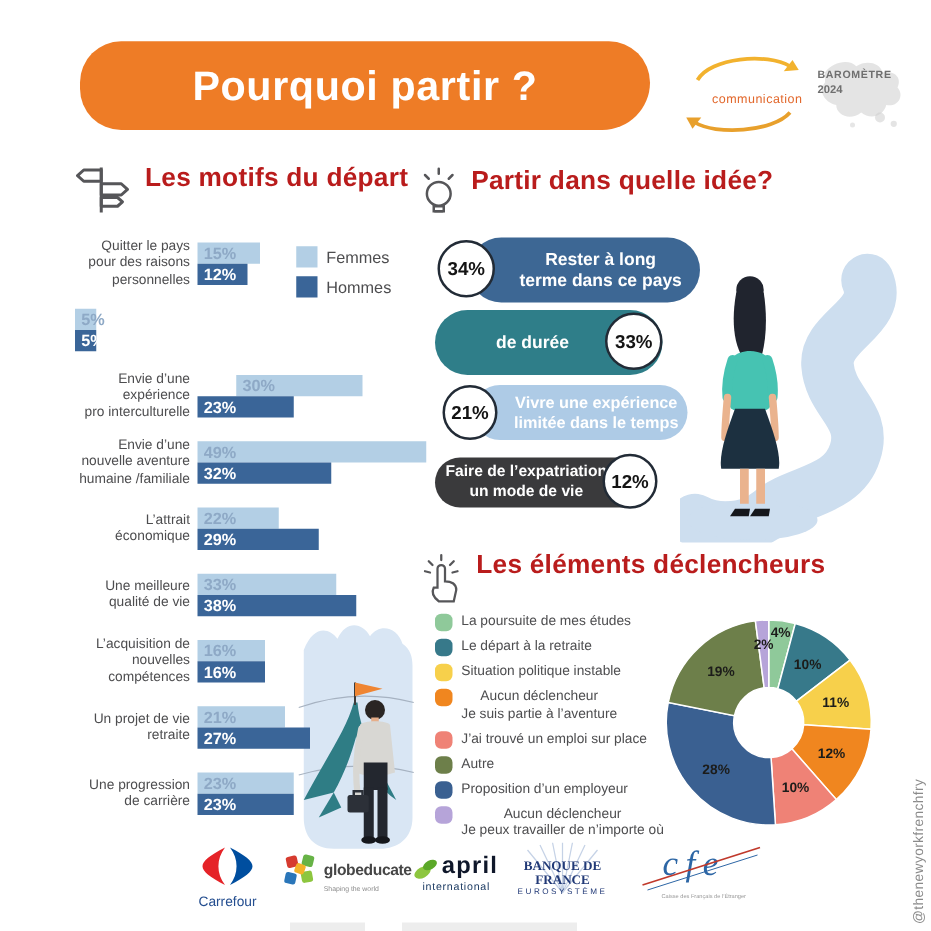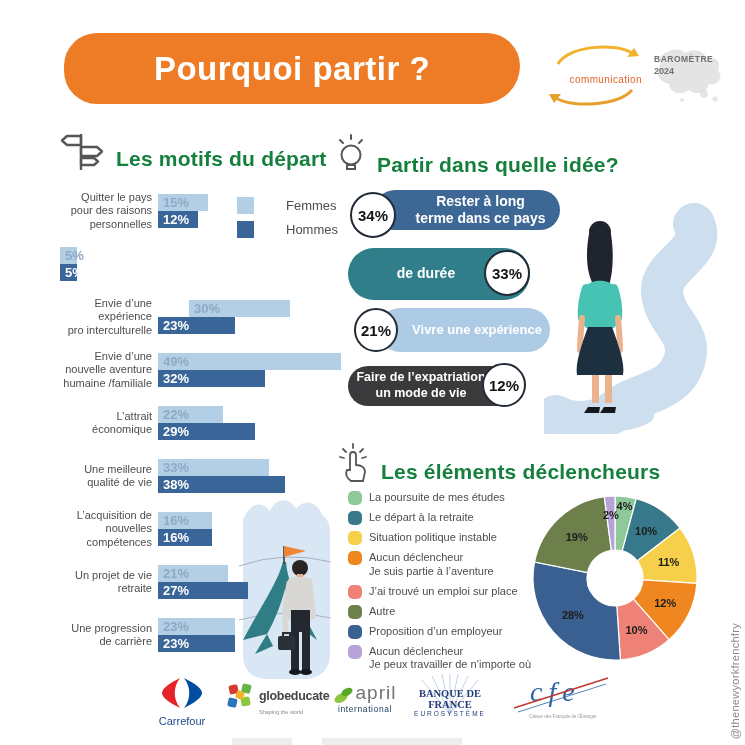--- a/index.html
+++ b/index.html
@@ -18,69 +18,69 @@
   .expat .name { position:absolute; left:10px; top:16px; font-size:29px; font-weight:bold;
                  color:#e2672b; letter-spacing:-1px; }
   .expat .sub  { position:absolute; right:4px; top:34px; font-size:10px; color:#e2672b; letter-spacing:.4px; }
 
   .baro { position:absolute; left:652px; top:42px; width:74px; height:68px; }
   .baro svg { position:absolute; left:0; top:0; }
   .baro .t1 { position:absolute; left:2px; top:12px; font-size:8.5px; color:#6f6f6f; font-weight:bold; letter-spacing:.5px; }
   .baro .t2 { position:absolute; left:2px; top:24px; font-size:9px; color:#6f6f6f; font-weight:bold; }
 
   
-  .sec-title { position:absolute; display:flex; align-items:flex-end; gap:10px; color:#15803d; }
+  .sec-title { position:absolute; display:flex; align-items:flex-start; gap:10px; color:#b91c1c; }
   .sec-title .txt { font-size:21px; font-weight:600; letter-spacing:.2px; }
   #motifs-title { left:60px; top:131px; }
   #idee-title   { left:335px; top:133px; }
   #decl-title   { left:335px; top:440px; }
 
   
   #bar-area { position:absolute; left:60px; top:194px; width:300px; z-index:2; }
   .bar-group { display:flex; align-items:center; height:34px; margin-bottom:19px; }
   .bar-cat { width:98px; padding-right:6px; text-align:right; font-size:11px; line-height:1.22;
              color:#4d4d4f; flex-shrink:0; }
   .bar-pair { display:flex; flex-direction:column; }
   .bar { height:17px; line-height:17px; font-size:13px; font-weight:bold; padding-left:5px;
          white-space:nowrap; }
   #bar-legend { position:absolute; left:237px; top:197px; display:flex; flex-direction:column; gap:7px; z-index:3; }
   .leg-row { display:flex; align-items:center; gap:7px; }
   .leg-swatch { width:17px; height:17px; }
-  .leg-label { font-size:13px; color:#4d4d4f;margin-left:25px; }
+  .leg-label { font-size:13px; color:#4d4d4f; }
 
   
   .pill { position:absolute; border-radius:28px; display:flex; flex-direction:column;
           justify-content:center; text-align:center; color:#fff; font-weight:600; line-height:1.25; }
   .badge-circle { position:absolute; background:#fff; border:2.5px solid #222b36; border-radius:50%;
                   display:flex; align-items:center; justify-content:center;
                   font-weight:bold; color:#141414; z-index:2; }
 
   
   .man-illo   { position:absolute; left:237px; top:488px; z-index:1; }
   .woman-illo { position:absolute; left:544px; top:196px; }
 
   
   #donut { position:absolute; left:527px; top:490px; }
   .dlabel { font-size:11px; font-weight:bold; fill:#1c1c1a; }
   #donut-legend { position:absolute; left:348px; top:491px; width:190px; }
-  .dleg-item { display:flex; gap:7px; margin-bottom:6px; }
+  .dleg-item { display:flex; gap:7px; margin-bottom:6px;text-align:center; }
   .dleg-swatch { width:14px; height:14px; border-radius:5px; flex-shrink:0; margin-top:0; }
   .dleg-lines { font-size:11px; color:#4d4d4f; line-height:1.25; }
 
   
   .partner { position:absolute; text-align:center; }
   #p-carrefour { left:146px; top:676px; width:72px; }
   #p-carrefour .pname { font-size:11px; color:#234d8f; margin-top:1px; }
   #p-globe { left:226px; top:682px; width:104px; }
   .globe-row { display:flex; align-items:center; gap:5px; }
   #p-globe .pname { font-size:12.5px; color:#464646; font-weight:bold; letter-spacing:-.3px; }
   #p-globe .ptag  { font-size:5.5px; color:#8a8a8a; text-align:left; margin-left:33px; margin-top:-1px; }
   #p-april { left:330px; top:682px; width:70px; }
   .april-row { display:flex; align-items:flex-end; gap:2px; justify-content:center; }
-  #p-april .pname { font-size:19px; font-weight:normal; color:#737373; letter-spacing:1px; }
+  #p-april .pname { font-size:19px; font-weight:bold; color:#0f172a; letter-spacing:1px; }
   #p-april .psub  { font-size:8.5px; color:#15355e; letter-spacing:.6px; margin-top:0px; }
   #p-bdf { left:402px; top:674px; width:96px; height:52px; }
   #p-bdf svg { position:absolute; left:0; top:0; }
   #p-bdf .pname { position:absolute; left:0; top:14px; width:96px; font-family:"Liberation Serif", serif;
                   font-size:10.5px; font-weight:bold; color:#223a77; }
   #p-bdf .psub  { position:absolute; left:0; top:36px; width:96px; font-size:6.5px; letter-spacing:2px; color:#223a77; }
   #p-cfe { left:508px; top:674px; width:104px; height:52px; }
   #p-cfe .pname { position:absolute; left:22px; top:2px; font-family:"Liberation Serif", serif;
                   font-style:italic; font-size:28px; color:#2d66a5; letter-spacing:6px; }
   #p-cfe svg { position:absolute; left:0; top:0; }
@@ -266,31 +266,32 @@
         <line x1="27" y1="7" x2="24" y2="10"></line>
         <circle cx="16" cy="22" r="9.5"></circle>
         <path d="M12,32 h8 v4 h-8 z"></path>
         <line x1="13" y1="36" x2="19" y2="36"></line>
       </g>
     </svg>
     <span class="txt">Partir dans quelle idée?</span>
   </div>
 
   <div id="idee-badges">
-      <div class="pill" style="left: 375px; top: 190px; width: 185px; height: 40px; background: rgb(61, 103, 148); font-size: 14px; padding-left: 26px;">
+      <div class="pill" style="left: 375px; top: 190px; width: 185px; height: 52px; background: rgb(61, 103, 148); font-size: 14px; padding-left: 26px;">
         <div>Rester à long</div>
         <div>terme dans ce pays</div>
       </div>
       <div class="badge-circle" style="left: 350px; top: 192px; width: 46px; height: 46px; font-size: 15px;">34%</div>
       <div class="pill" style="left: 348px; top: 248px; width: 182px; height: 52px; background: rgb(47, 126, 137); font-size: 14px; padding-right: 26px;">
         <div>de durée</div>
       </div>
       <div class="badge-circle" style="left: 484px; top: 250px; width: 46px; height: 46px; font-size: 15px;">33%</div>
       <div class="pill" style="left: 378px; top: 308px; width: 172px; height: 44px; background: rgb(174, 203, 230); font-size: 13px; padding-left: 26px;">
         <div>Vivre une expérience</div>
+        <div>limitée dans le temps</div>
       </div>
       <div class="badge-circle" style="left: 354px; top: 308px; width: 44px; height: 44px; font-size: 15px;">21%</div>
       <div class="pill" style="left: 348px; top: 366px; width: 172px; height: 40px; background: rgb(58, 58, 60); font-size: 12.5px; padding-right: 26px;">
         <div>Faire de l’expatriation</div>
         <div>un mode de vie</div>
       </div>
       <div class="badge-circle" style="left: 482px; top: 363px; width: 44px; height: 44px; font-size: 15px;">12%</div>
     </div>
 
   <svg class="woman-illo" width="180" height="238" viewBox="0 0 180 238">

